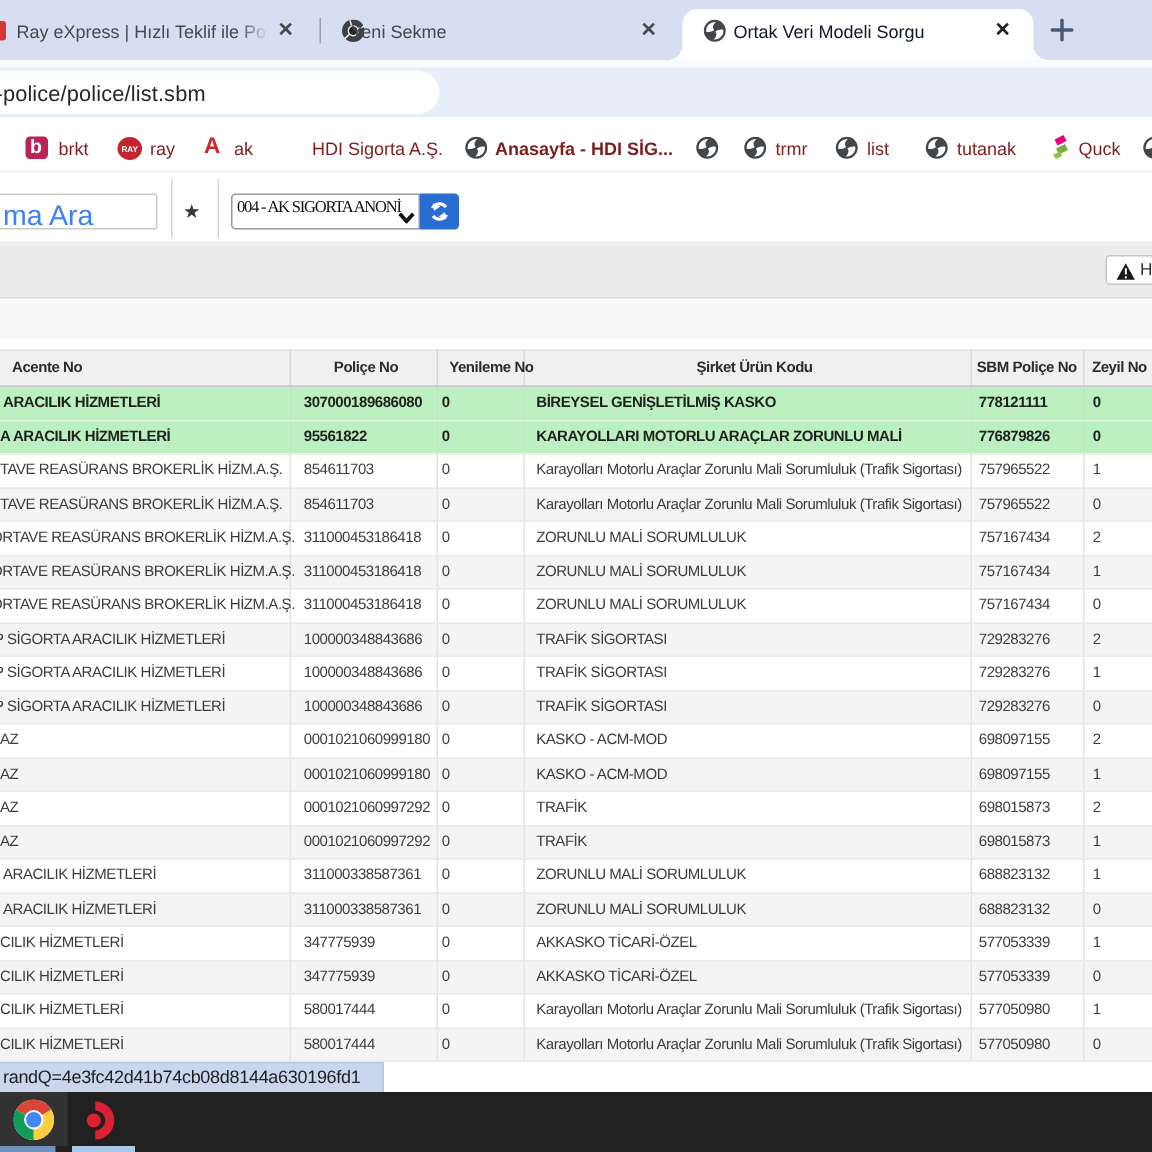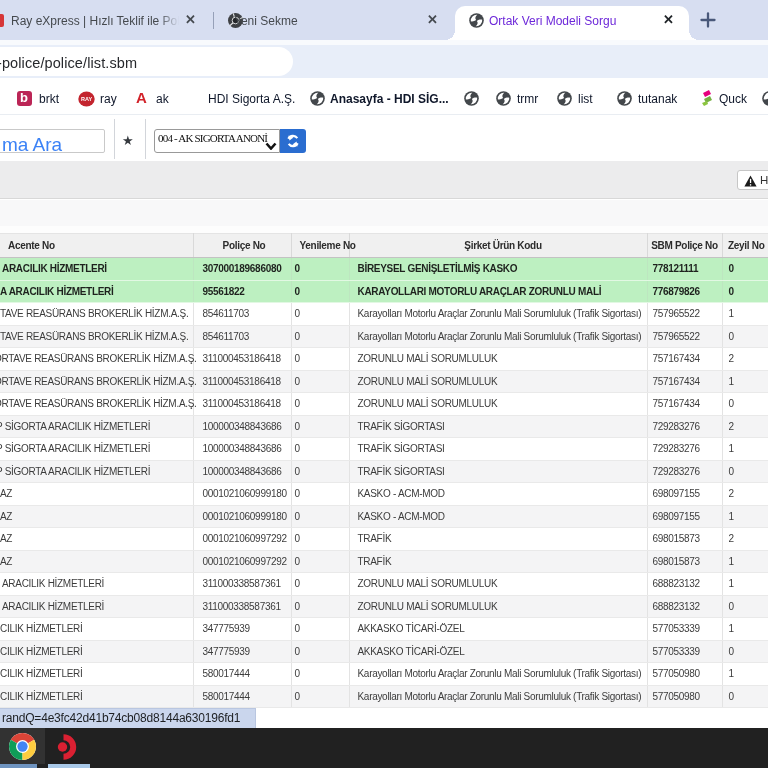--- a/index.html
+++ b/index.html
@@ -13,21 +13,21 @@
 #activetab{left:455px;top:6px;width:234px;height:34px;background:#fff;border-radius:10px 10px 0 0;}
 .tabcurve{width:10px;height:10px;bottom:0;}
 #tabdiv1{left:213px;top:12px;width:1px;height:17px;background:#96a0b8;}
 
 #whitestrip{left:0;top:40px;width:768px;height:5px;background:#f8fafd;}
 #toolbar{left:0;top:45px;width:768px;height:33px;background:#e8eef9;}
 #omnibox{left:-30px;top:47px;width:323px;height:29px;background:#fff;border-radius:15px;}
 #urltxt{left:-3px;top:55px;font-size:14.5px;color:#26282c;letter-spacing:0.1px;}
 
 #bmbar{left:0;top:78px;width:768px;height:37px;background:#fff;border-bottom:1px solid #e9edf2;}
-.bmtxt{font-size:12px;color:#0f172a;top:92px;white-space:nowrap;}
+.bmtxt{font-size:12px;color:#7f1d1d;top:92px;white-space:nowrap;}
 
 #filterrow{left:0;top:116px;width:768px;height:45px;background:#fff;}
 #finput{left:-60px;top:129px;width:165px;height:24px;border:1px solid #c9c9c9;border-radius:2px;background:#fff;}
 #fph{left:2px;top:134px;font-size:19px;color:#3b82f6;}
 .vdiv{top:119px;width:1px;height:40px;background:#d2d5da;}
 #star{left:122px;top:133px;font-size:13px;color:#35393e;}
 #fselect{left:154px;top:129px;width:126px;height:24px;border:1px solid #999;border-radius:3px 0 0 3px;background:#fff;}
 #fseltxt{left:158px;top:132px;font-family:"Liberation Serif",serif;font-size:11px;color:#111;white-space:nowrap;letter-spacing:-0.8px;}
 #fbtn{left:280px;top:129px;width:26px;height:24px;background:#2a6dd0;border-radius:0 3px 3px 0;}
 
@@ -91,21 +91,21 @@
     </svg></div>
 <div class="abs tabtxt" style="left:234px;top:14px;">Yeni Sekme</div>
 <div class="abs tclose" style="left:427px;top:12px;">✕</div>
 <div class="abs" id="activetab"></div>
 <div class="abs tabcurve" style="left:445px;top:30px;background:radial-gradient(circle at 0 0,transparent 10px,#fff 10px);"></div>
 <div class="abs tabcurve" style="left:689px;top:30px;background:radial-gradient(circle at 10px 0,transparent 10px,#fff 10px);"></div>
 <div class="abs" style="left:469px;top:13px;">
 <svg width="15" height="15" viewBox="0 0 15 15">
       <use href="#glb"></use>
     </svg></div>
-<div class="abs" style="left:489px;top:14px;font-size:12px;color:#6d28d9;">Ortak Veri Modeli Sorgu</div>
+<div class="abs" style="left:489px;top:14px;font-size:12px;color:#0f172a;">Ortak Veri Modeli Sorgu</div>
 <div class="abs tclose" style="left:663px;top:12px;color:#202428;">✕</div>
 <svg class="abs" style="left:700px;top:12px;" width="16" height="16" viewBox="0 0 16 16">
     <g stroke="#49587a" stroke-width="2.3" stroke-linecap="round">
       <line x1="8" y1="1.5" x2="8" y2="14.5"></line>
       <line x1="1.5" y1="8" x2="14.5" y2="8"></line>
     </g>
   </svg>
 
 <div class="abs" id="whitestrip"></div>
 <div class="abs" id="toolbar"></div>

